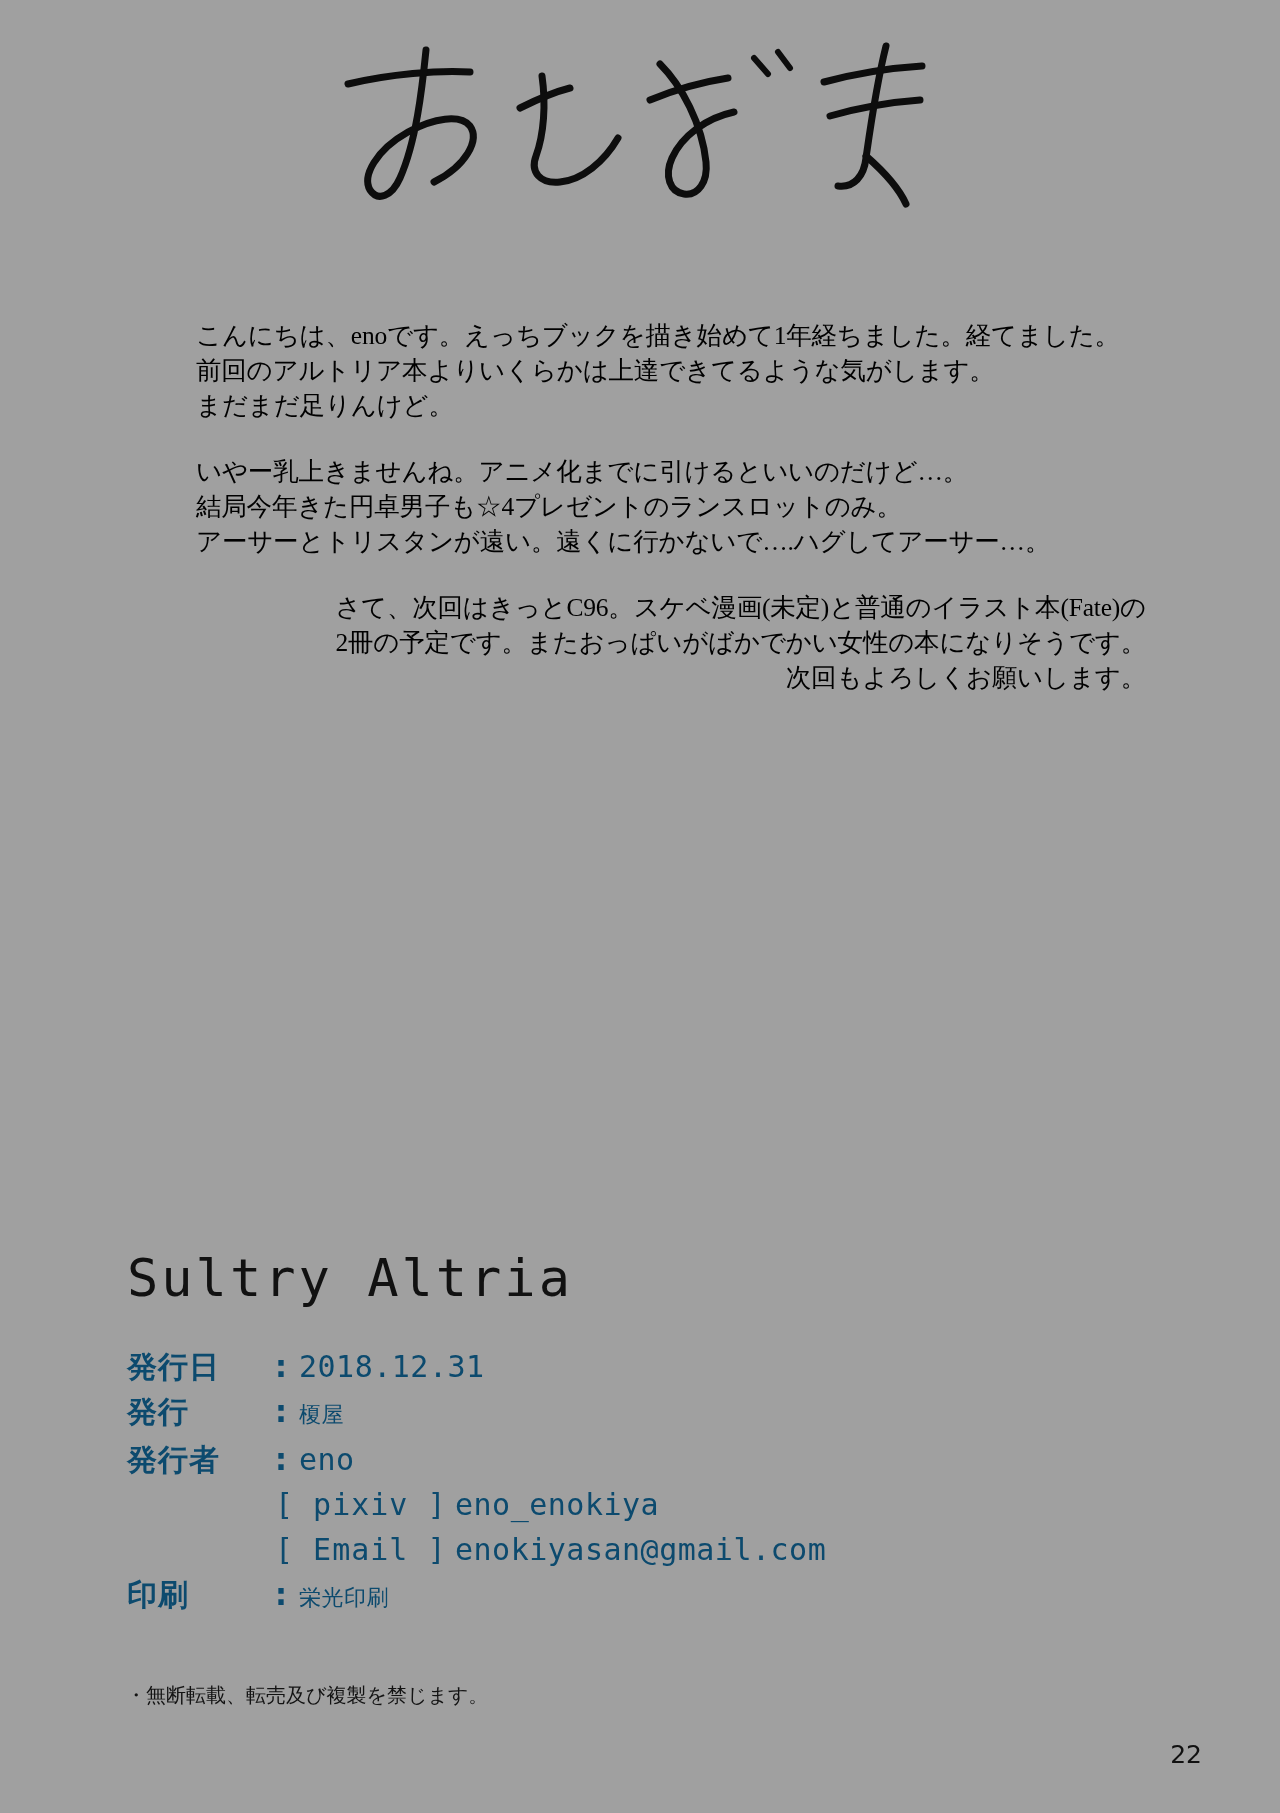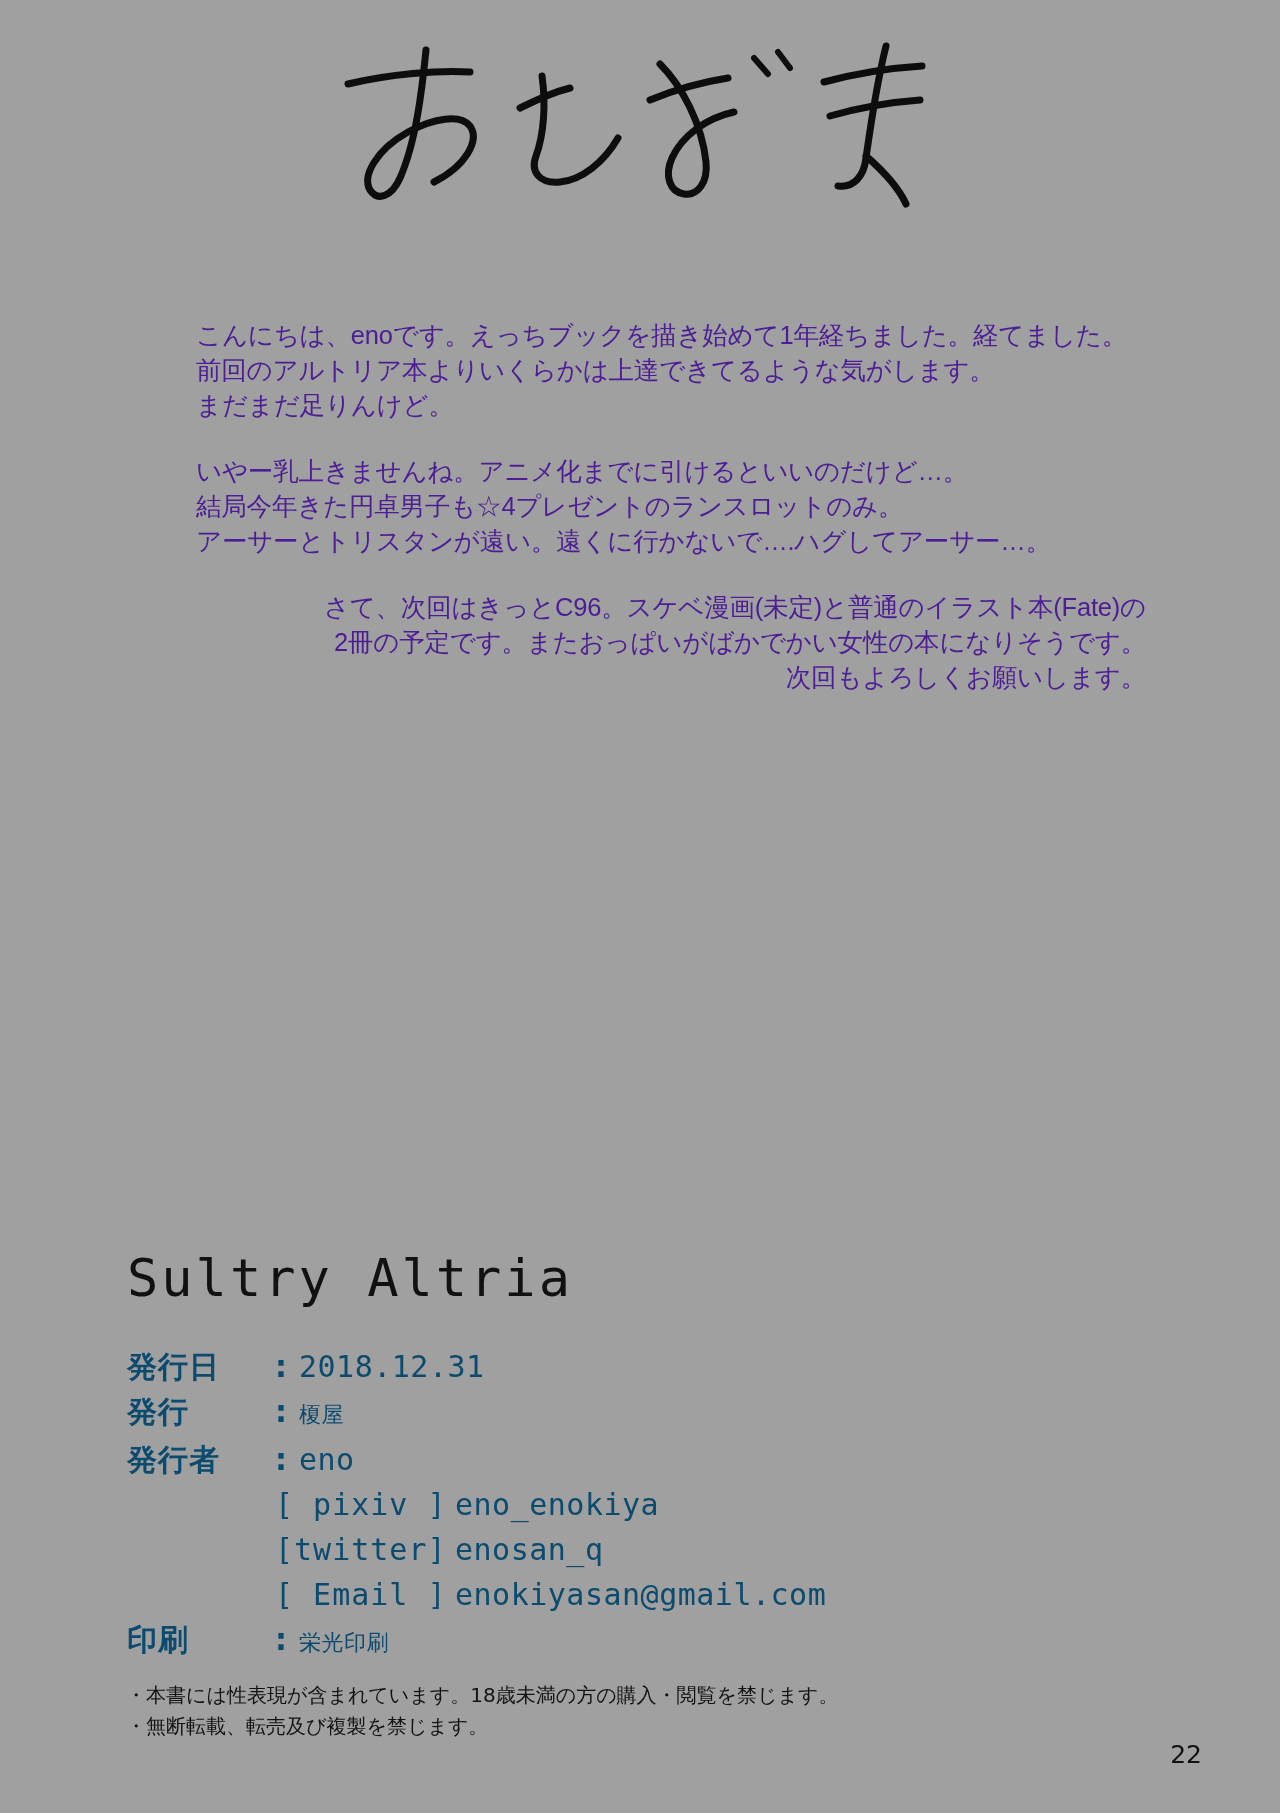--- a/index.html
+++ b/index.html
@@ -40,22 +40,22 @@
     position: absolute;
     left: 196px;
     top: 318px;
     width: 950px;
   }
   .afterword p {
     margin: 0 0 31px 0;
     font-size: 25.5px;
     line-height: 35px;
     letter-spacing: -0.2px;
-    color: #4c1d95;
-    font-family: Liberation Sans, sans-serif;
+    color: #000000;
+    font-family: Liberation Serif, serif;
   }
   .afterword p:last-child {
     margin-bottom: 6px;
     text-align: right;
   }
 
   
   .colophon {
     position: absolute;
     left: 127px;
@@ -201,39 +201,34 @@
         <span class="credit-label">発行者</span>
         <span class="credit-sep">:</span>
         <span class="credit-value">eno</span>
       </div>
 
       <div class="contact-row">
         <span class="contact-key">[ pixiv ]</span>
         <span class="contact-val">eno_enokiya</span>
       </div>
 
-      <div class="contact-row">
-        <span class="contact-key">[twitter]</span>
-        <span class="contact-val">enosan_q</span>
-      </div>
 
       <div class="contact-row">
         <span class="contact-key">[ Email ]</span>
         <span class="contact-val">enokiyasan@gmail.com</span>
       </div>
 
       <div class="credit-row">
         <span class="credit-label">印刷</span>
         <span class="credit-sep">:</span>
         <span class="credit-value jp">栄光印刷</span>
       </div>
 
     </div>
   </div>
 
   <div class="notices">
-    <div>・本書には性表現が含まれています。18歳未満の方の購入・閲覧を禁じます。</div>
     <div>・無断転載、転売及び複製を禁じます。</div>
   </div>
 
   <div class="page-number">22</div>
 
 </div>
 
 </body></html>

